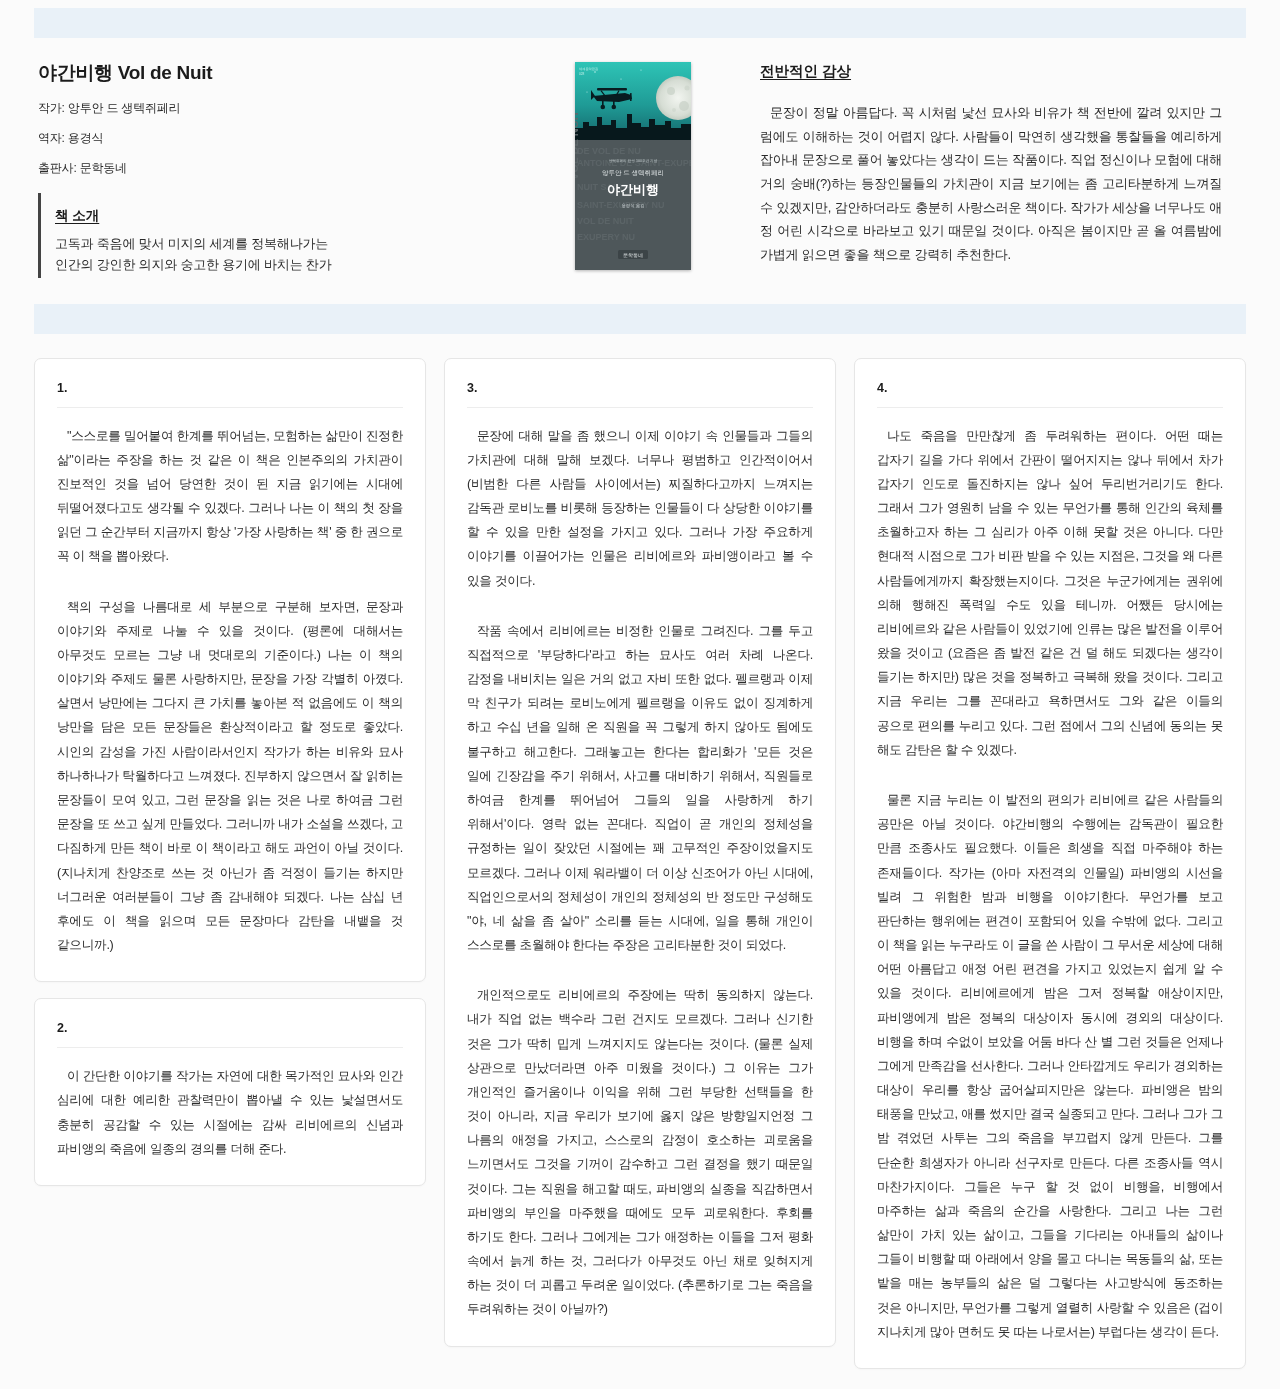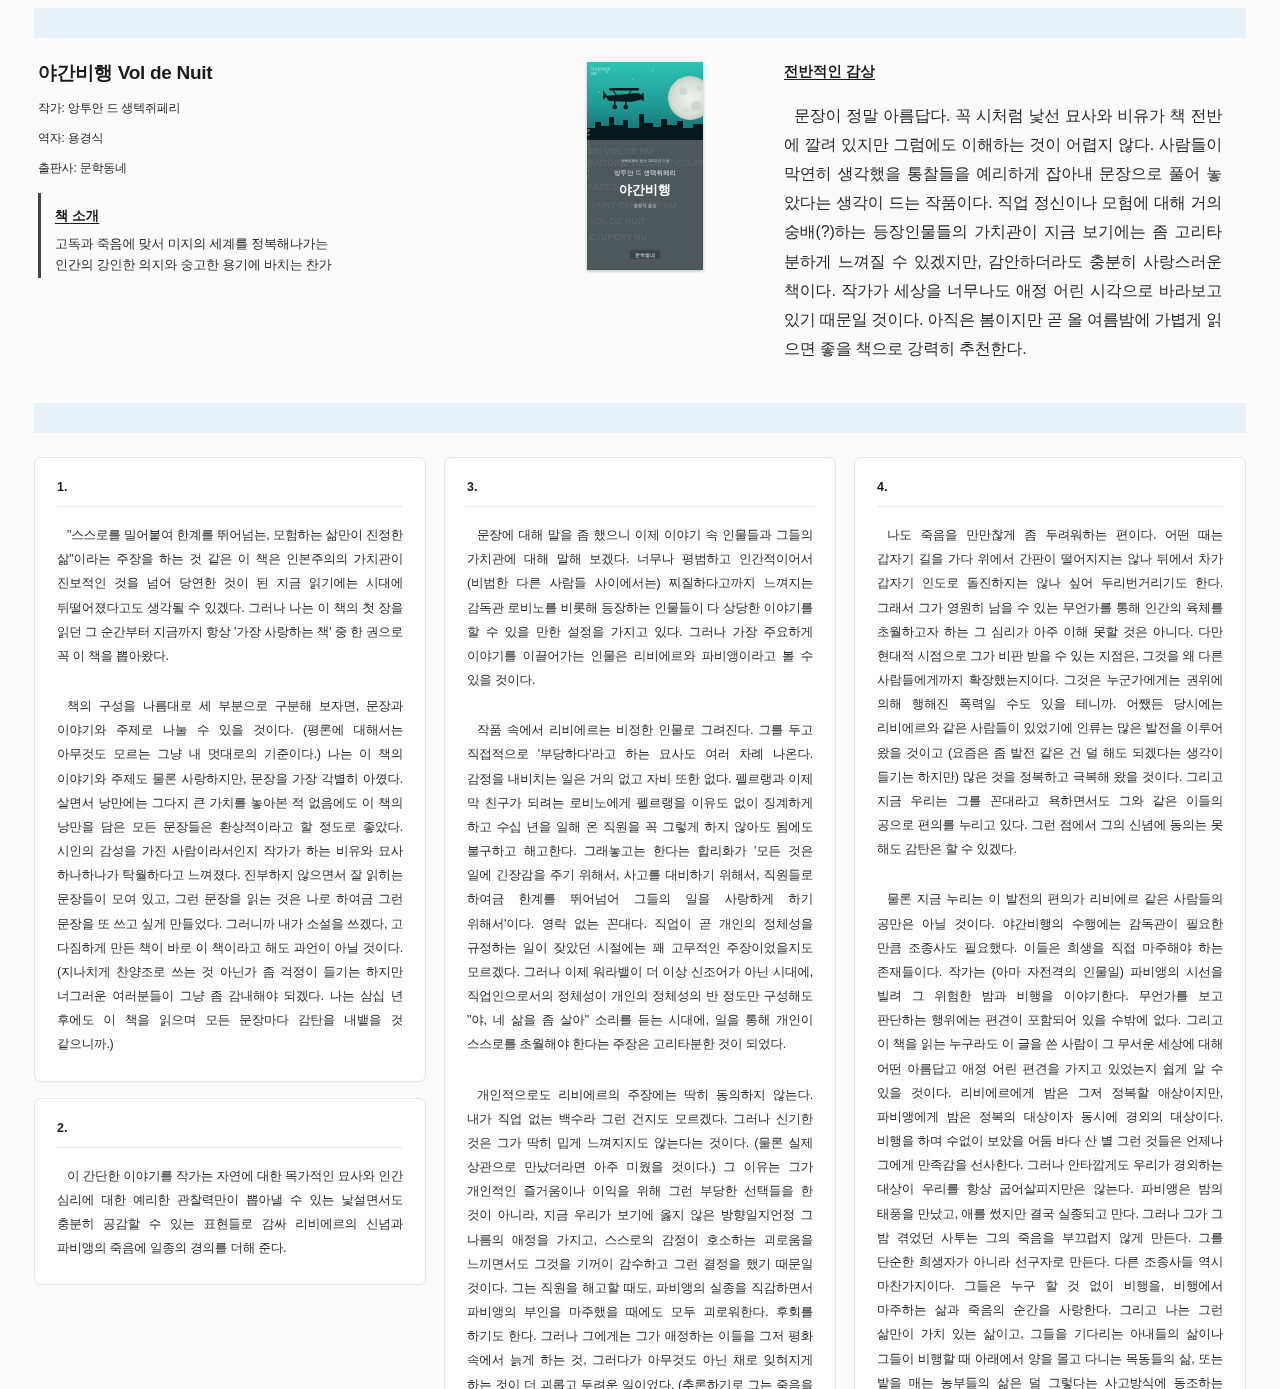--- a/index.html
+++ b/index.html
@@ -19,21 +19,21 @@
     background: #e9f1f8;
   }
   .band.top { margin-top: 8px; }
   .band.mid { margin-top: 0px; }
 
   
   .header {
     display: flex;
     align-items: flex-start;
     padding: 22px 34px 24px 34px;
-    gap: 16px;
+    gap: 4px;
   }
   .hdr-left { width: 480px; flex: 0 0 480px; padding-left: 4px; }
   .hdr-mid  { width: 230px; flex: 0 0 230px; display:flex; justify-content:center; padding-top: 2px;}
   .hdr-right{ flex: 1 1 auto; padding-left: 8px; padding-right: 24px; padding-top: 2px;}
 
   .book-title {
     font-size: 19px; font-weight: bold; letter-spacing: -0.3px;
     margin: 0 0 14px 0; color:#1b1b1b;
   }
   .meta-line {
@@ -48,21 +48,21 @@
     font-size: 13.5px; font-weight: bold; text-decoration: underline;
     text-underline-offset: 3px; margin: 12px 0 8px 0; color:#1b1b1b;
   }
   .bq-body { font-size: 13px; line-height: 1.65; color:#2a2a2a; letter-spacing:-0.2px;}
 
   .sec-title {
     font-size: 14.5px; font-weight: bold; text-decoration: underline;
     text-underline-offset: 3px; margin: 0 0 20px 0; color:#1b1b1b;
   }
   .sec-body {
-    font-size: 16px; line-height: 1.82; text-align: justify;
+    font-size: 13px; line-height: 1.82; text-align: justify;
     text-indent: 10px; color:#2a2a2a; letter-spacing:-0.2px;margin-top:20px;
   }
 
   
   .cover {
     width: 116px; height: 208px;
     background: #2b3a3a;
     position: relative; overflow: hidden;
     box-shadow: 0 1px 3px rgba(0,0,0,.28);
   }
@@ -209,21 +209,21 @@
     <div class="col">
       <div class="card">
         <div class="card-num">1.</div>
         <div class="card-rule"></div>
         <p class="para">"스스로를 밀어붙여 한계를 뛰어넘는, 모험하는 삶만이 진정한 삶"이라는 주장을 하는 것 같은 이 책은 인본주의의 가치관이 진보적인 것을 넘어 당연한 것이 된 지금 읽기에는 시대에 뒤떨어졌다고도 생각될 수 있겠다. 그러나 나는 이 책의 첫 장을 읽던 그 순간부터 지금까지 항상 '가장 사랑하는 책' 중 한 권으로 꼭 이 책을 뽑아왔다.</p>
         <p class="para">책의 구성을 나름대로 세 부분으로 구분해 보자면, 문장과 이야기와 주제로 나눌 수 있을 것이다. (평론에 대해서는 아무것도 모르는 그냥 내 멋대로의 기준이다.) 나는 이 책의 이야기와 주제도 물론 사랑하지만, 문장을 가장 각별히 아꼈다. 살면서 낭만에는 그다지 큰 가치를 놓아본 적 없음에도 이 책의 낭만을 담은 모든 문장들은 환상적이라고 할 정도로 좋았다. 시인의 감성을 가진 사람이라서인지 작가가 하는 비유와 묘사 하나하나가 탁월하다고 느껴졌다. 진부하지 않으면서 잘 읽히는 문장들이 모여 있고, 그런 문장을 읽는 것은 나로 하여금 그런 문장을 또 쓰고 싶게 만들었다. 그러니까 내가 소설을 쓰겠다, 고 다짐하게 만든 책이 바로 이 책이라고 해도 과언이 아닐 것이다. (지나치게 찬양조로 쓰는 것 아닌가 좀 걱정이 들기는 하지만 너그러운 여러분들이 그냥 좀 감내해야 되겠다. 나는 삼십 년 후에도 이 책을 읽으며 모든 문장마다 감탄을 내뱉을 것 같으니까.)</p>
       </div>
       <div class="card">
         <div class="card-num">2.</div>
         <div class="card-rule"></div>
-        <p class="para">이 간단한 이야기를 작가는 자연에 대한 목가적인 묘사와 인간 심리에 대한 예리한 관찰력만이 뽑아낼 수 있는 낯설면서도 충분히 공감할 수 있는 표현들로 감싸 리비에르의 신념과 파비앵의 죽음에 일종의 경의를 더해 준다.</p>
+        <p class="para">이 간단한 이야기를 작가는 자연에 대한 목가적인 묘사와 인간 심리에 대한 예리한 관찰력만이 뽑아낼 수 있는 낯설면서도 충분히 공감할 수 있는 시절에는 감싸 리비에르의 신념과 파비앵의 죽음에 일종의 경의를 더해 준다.</p>
       </div>
     </div>
 
     <div class="col">
       <div class="card">
         <div class="card-num">3.</div>
         <div class="card-rule"></div>
         <p class="para">문장에 대해 말을 좀 했으니 이제 이야기 속 인물들과 그들의 가치관에 대해 말해 보겠다. 너무나 평범하고 인간적이어서 (비범한 다른 사람들 사이에서는) 찌질하다고까지 느껴지는 감독관 로비노를 비롯해 등장하는 인물들이 다 상당한 이야기를 할 수 있을 만한 설정을 가지고 있다. 그러나 가장 주요하게 이야기를 이끌어가는 인물은 리비에르와 파비앵이라고 볼 수 있을 것이다.</p>
         <p class="para">작품 속에서 리비에르는 비정한 인물로 그려진다. 그를 두고 직접적으로 '부당하다'라고 하는 묘사도 여러 차례 나온다. 감정을 내비치는 일은 거의 없고 자비 또한 없다. 펠르랭과 이제 막 친구가 되려는 로비노에게 펠르랭을 이유도 없이 징계하게 하고 수십 년을 일해 온 직원을 꼭 그렇게 하지 않아도 됨에도 불구하고 해고한다. 그래놓고는 한다는 합리화가 '모든 것은 일에 긴장감을 주기 위해서, 사고를 대비하기 위해서, 직원들로 하여금 한계를 뛰어넘어 그들의 일을 사랑하게 하기 위해서'이다. 영락 없는 꼰대다. 직업이 곧 개인의 정체성을 규정하는 일이 잦았던 시절에는 꽤 고무적인 주장이었을지도 모르겠다. 그러나 이제 워라밸이 더 이상 신조어가 아닌 시대에, 직업인으로서의 정체성이 개인의 정체성의 반 정도만 구성해도 "야, 네 삶을 좀 살아" 소리를 듣는 시대에, 일을 통해 개인이 스스로를 초월해야 한다는 주장은 고리타분한 것이 되었다.</p>
         <p class="para">개인적으로도 리비에르의 주장에는 딱히 동의하지 않는다. 내가 직업 없는 백수라 그런 건지도 모르겠다. 그러나 신기한 것은 그가 딱히 밉게 느껴지지도 않는다는 것이다. (물론 실제 상관으로 만났더라면 아주 미웠을 것이다.) 그 이유는 그가 개인적인 즐거움이나 이익을 위해 그런 부당한 선택들을 한 것이 아니라, 지금 우리가 보기에 옳지 않은 방향일지언정 그 나름의 애정을 가지고, 스스로의 감정이 호소하는 괴로움을 느끼면서도 그것을 기꺼이 감수하고 그런 결정을 했기 때문일 것이다. 그는 직원을 해고할 때도, 파비앵의 실종을 직감하면서 파비앵의 부인을 마주했을 때에도 모두 괴로워한다. 후회를 하기도 한다. 그러나 그에게는 그가 애정하는 이들을 그저 평화 속에서 늙게 하는 것, 그러다가 아무것도 아닌 채로 잊혀지게 하는 것이 더 괴롭고 두려운 일이었다. (추론하기로 그는 죽음을 두려워하는 것이 아닐까?)</p>

